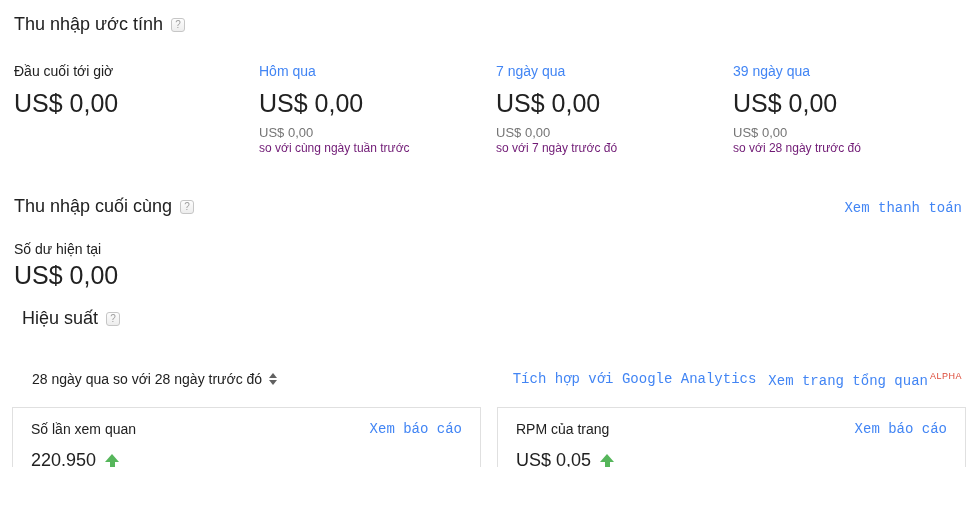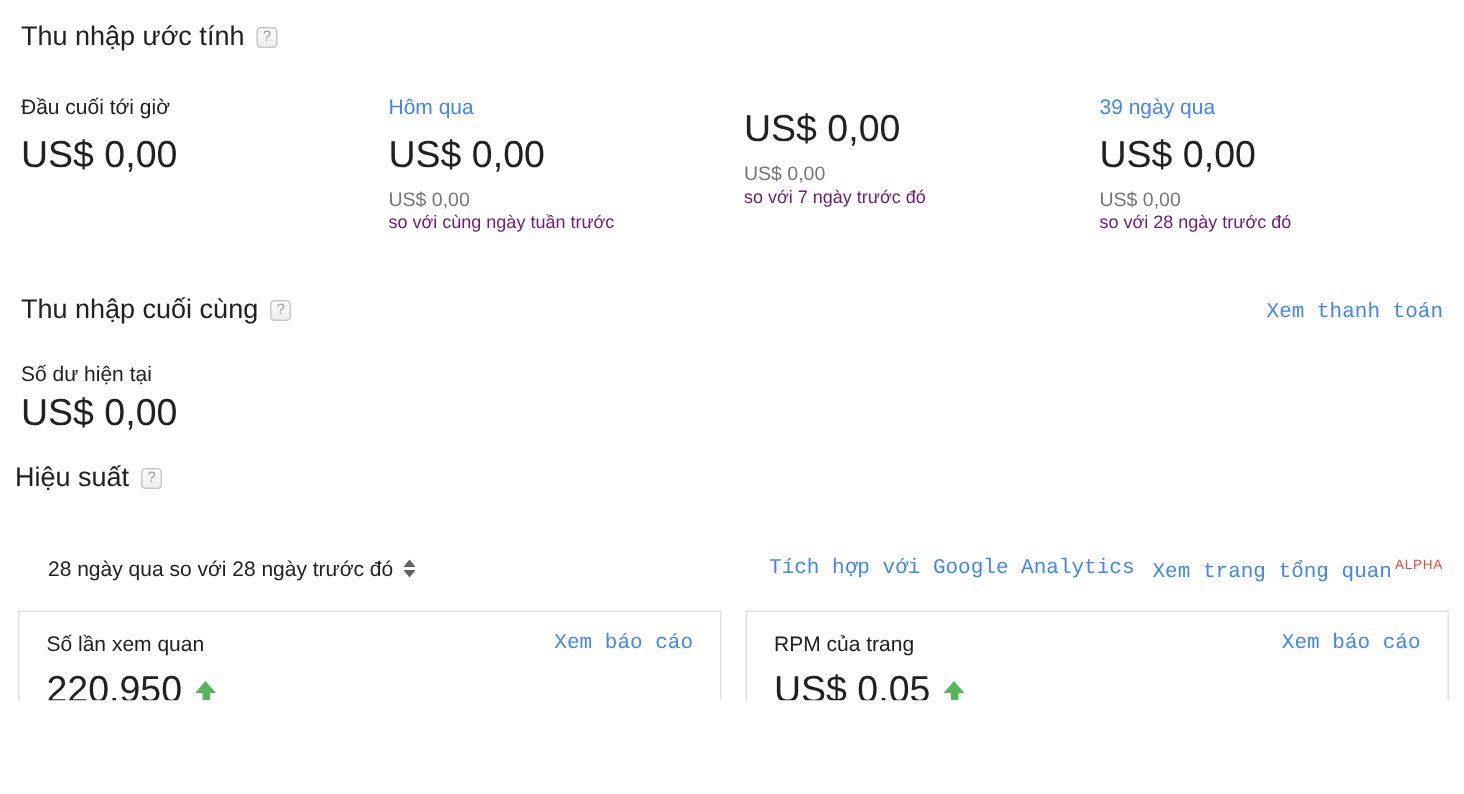--- a/index.html
+++ b/index.html
@@ -108,21 +108,21 @@
     position: absolute;
     top: 407px;
     background: #fff;
     border: 1px solid #e0e0e0;
     padding: 13px 18px 0 18px;
   }
   .card-head { display: flex; justify-content: space-between; align-items: flex-start; }
   .card-label { font-size: 14px; color: #212121; }
   .card-report { font-size: 14px; }
   .card-value-row { display: flex; align-items: center; gap: 9px; margin-top: 9px; }
-  .card-value { font-size: 25px; color: #212121; line-height: 29px; white-space: nowrap; }
+  .card-value { font-size: 18px; color: #212121; line-height: 29px; white-space: nowrap; }
   .up-arrow { display: inline-flex; flex-direction: column; align-items: center; }
   .up-arrow .head { width: 0; height: 0; border-left: 7px solid transparent; border-right: 7px solid transparent; border-bottom: 8px solid #56b65b; }
   .up-arrow .stem { width: 5px; height: 5px; background: #56b65b; }
   .card-delta { font-size: 13px; color: #2e9e4f; margin-top: 4px; }
 
   .bottom-divider {
     position: absolute;
     left: 10px; right: 10px; top: 521px;
     height: 2px;
     background: #e4e4e4;
@@ -144,20 +144,21 @@
   </div>
 
   <div class="col" style="left:259px;">
     <div class="col-label link-label">Hôm qua</div>
     <div class="col-value">US$ 0,00</div>
     <div class="col-sub">US$ 0,00</div>
     <div class="col-cmp">so với cùng ngày tuần trước</div>
   </div>
 
   <div class="col" style="left:496px;">
+    <div class="col-label link-label">7 ngày qua</div>
     <div class="col-value">US$ 0,00</div>
     <div class="col-sub">US$ 0,00</div>
     <div class="col-cmp">so với 7 ngày trước đó</div>
   </div>
 
   <div class="col" style="left:733px;">
     <div class="col-label link-label">39 ngày qua</div>
     <div class="col-value">US$ 0,00</div>
     <div class="col-sub">US$ 0,00</div>
     <div class="col-cmp">so với 28 ngày trước đó</div>
@@ -165,21 +166,21 @@
 
   <div class="section-title" style="left:14px; top:196px;">
     <span>Thu nhập cuối cùng</span>
     <span class="help-icon">?</span>
   </div>
   <a class="link right-link" style="right:14px; top:200px;">Xem thanh toán</a>
 
   <div class="balance-label">Số dư hiện tại</div>
   <div class="balance-value">US$ 0,00</div>
 
-  <div class="section-title" style="left:10px; top:308px;">
+  <div class="section-title" style="left:22px; top:308px;">
     <span>Hiệu suất</span>
     <span class="help-icon">?</span>
   </div>
 
   <div class="selector">
     <span>28 ngày qua so với 28 ngày trước đó</span>
     <span class="sort-arrows">
       <span class="tri-up"></span>
         <span class="tri-down"></span>
     </span>

